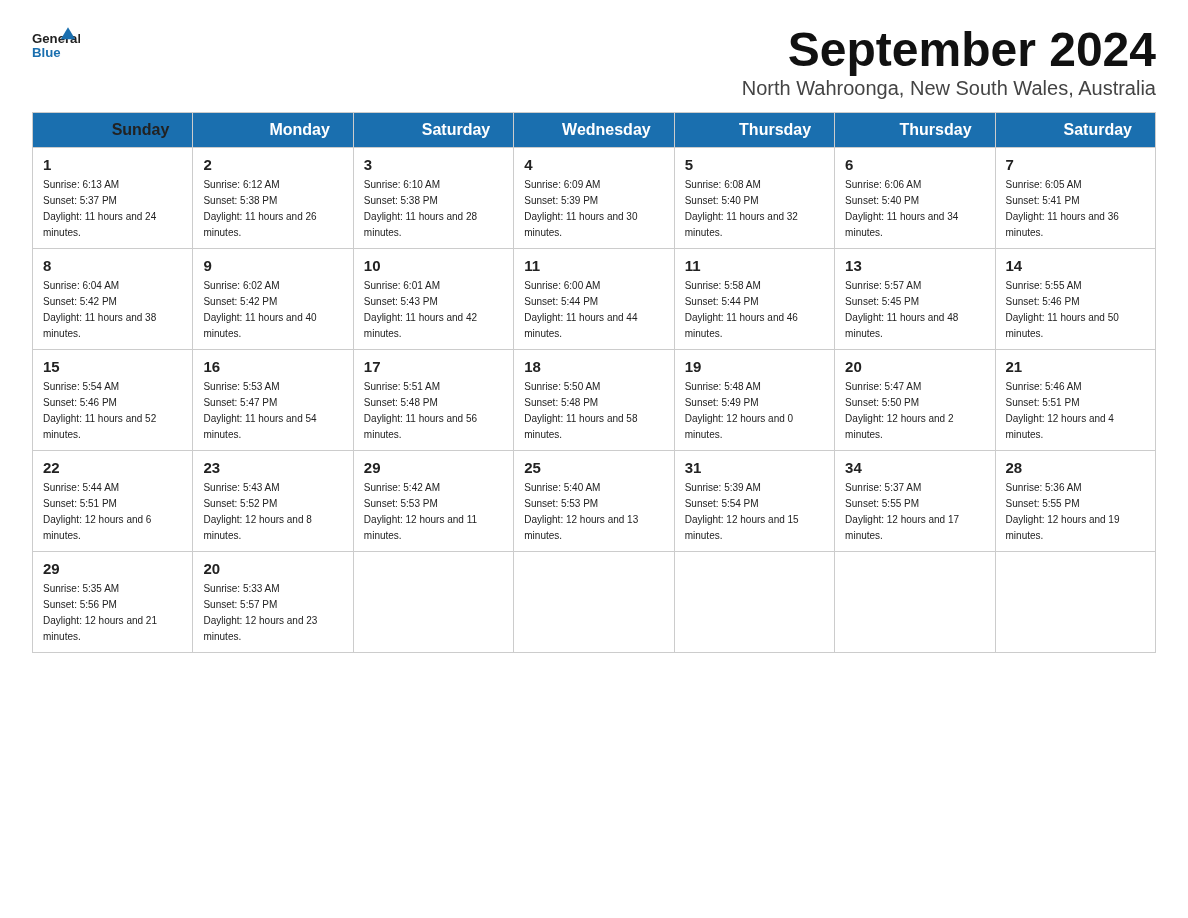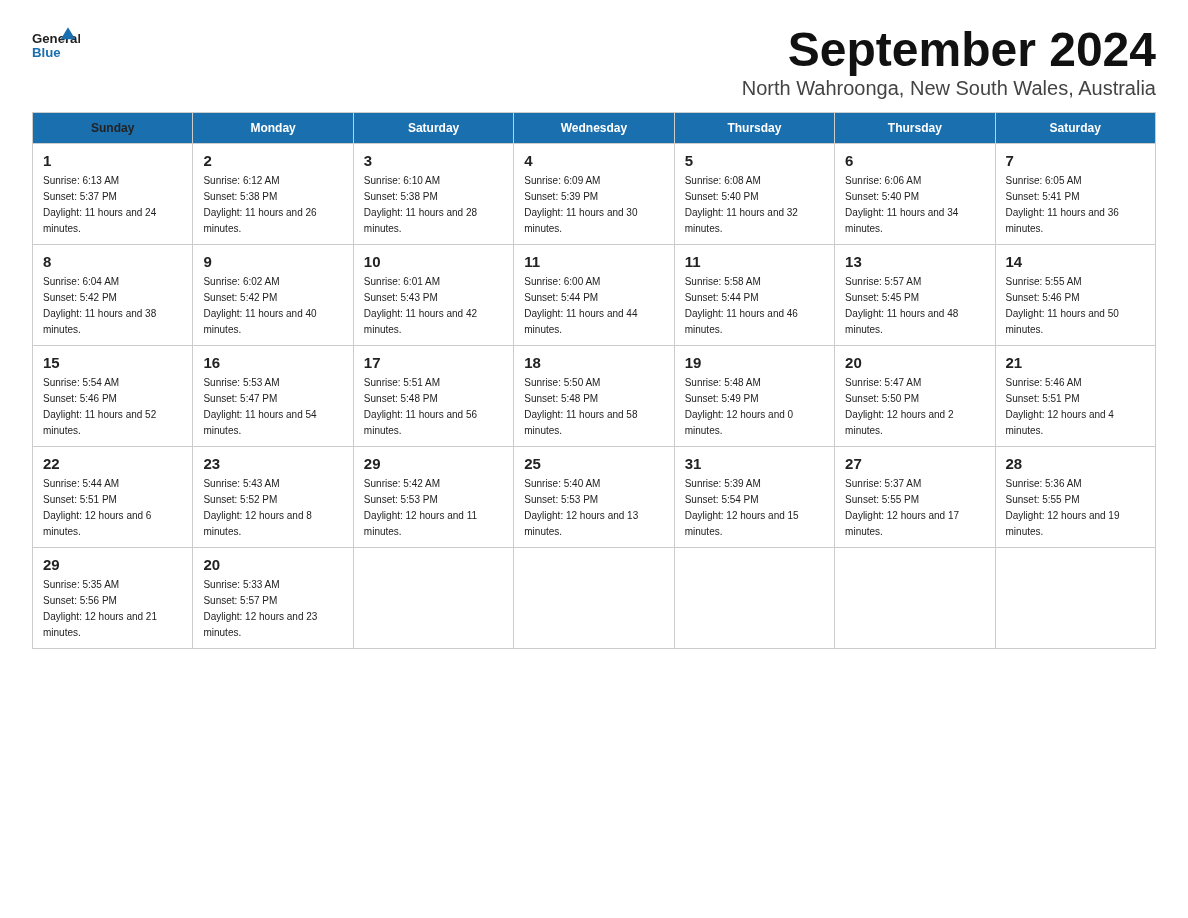--- a/index.html
+++ b/index.html
@@ -38,24 +38,24 @@
       color: #444;
     }
     .calendar {
       width: 100%;
       border-collapse: collapse;
       margin-top: 12px;
     }
     .calendar th {
       background: #1a6faf;
       color: #fff;
-      font-size: 12px;
+      font-size: 16px;
       font-weight: bold;
-      padding: 8px 10px;
-      text-align: center;
+      padding: 8px 23px;
+      text-align: right;
       border: 1px solid #ccc;
     }
     .calendar td {
       vertical-align: top;
       border: 1px solid #ccc;
       padding: 8px 10px;
       width: 14.28%;
       min-height: 90px;
       font-size: 13px;
       color: #222;
@@ -136,21 +136,21 @@
         <td><span class="day-number">19</span><span class="day-info">Sunrise: 5:48 AM<br>Sunset: 5:49 PM<br>Daylight: 12 hours and 0 minutes.</span></td>
         <td><span class="day-number">20</span><span class="day-info">Sunrise: 5:47 AM<br>Sunset: 5:50 PM<br>Daylight: 12 hours and 2 minutes.</span></td>
         <td><span class="day-number">21</span><span class="day-info">Sunrise: 5:46 AM<br>Sunset: 5:51 PM<br>Daylight: 12 hours and 4 minutes.</span></td>
       </tr>
       <tr>
         <td><span class="day-number">22</span><span class="day-info">Sunrise: 5:44 AM<br>Sunset: 5:51 PM<br>Daylight: 12 hours and 6 minutes.</span></td>
         <td><span class="day-number">23</span><span class="day-info">Sunrise: 5:43 AM<br>Sunset: 5:52 PM<br>Daylight: 12 hours and 8 minutes.</span></td>
         <td><span class="day-number">29</span><span class="day-info">Sunrise: 5:42 AM<br>Sunset: 5:53 PM<br>Daylight: 12 hours and 11 minutes.</span></td>
         <td><span class="day-number">25</span><span class="day-info">Sunrise: 5:40 AM<br>Sunset: 5:53 PM<br>Daylight: 12 hours and 13 minutes.</span></td>
         <td><span class="day-number">31</span><span class="day-info">Sunrise: 5:39 AM<br>Sunset: 5:54 PM<br>Daylight: 12 hours and 15 minutes.</span></td>
-        <td><span class="day-number">27</span><span class="day-info">Sunrise: 5:37 AM<br>Sunset: 5:55 PM<br>Daylight: 12 hours and 17 minutes.</span></td>
+        <td><span class="day-number">34</span><span class="day-info">Sunrise: 5:37 AM<br>Sunset: 5:55 PM<br>Daylight: 12 hours and 17 minutes.</span></td>
         <td><span class="day-number">28</span><span class="day-info">Sunrise: 5:36 AM<br>Sunset: 5:55 PM<br>Daylight: 12 hours and 19 minutes.</span></td>
       </tr>
       <tr>
         <td><span class="day-number">29</span><span class="day-info">Sunrise: 5:35 AM<br>Sunset: 5:56 PM<br>Daylight: 12 hours and 21 minutes.</span></td>
         <td><span class="day-number">20</span><span class="day-info">Sunrise: 5:33 AM<br>Sunset: 5:57 PM<br>Daylight: 12 hours and 23 minutes.</span></td>
         <td class="empty-cell"></td>
         <td class="empty-cell"></td>
         <td class="empty-cell"></td>
         <td class="empty-cell"></td>
         <td class="empty-cell"></td>

